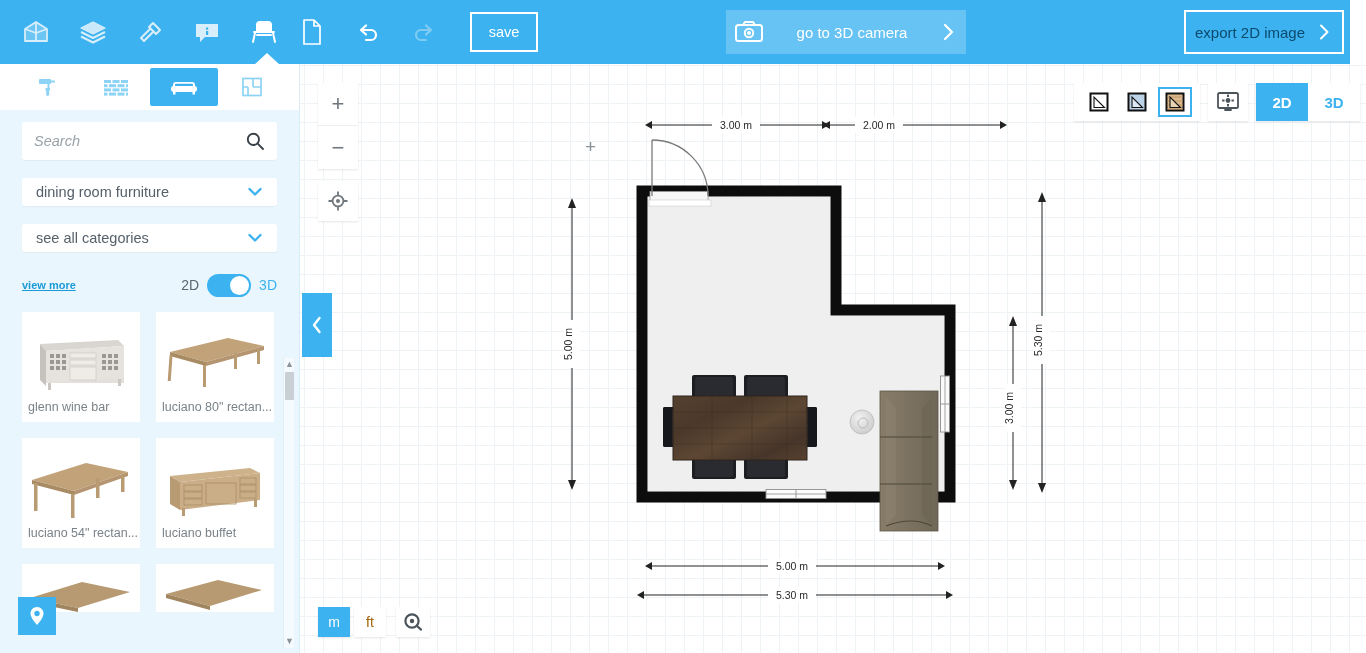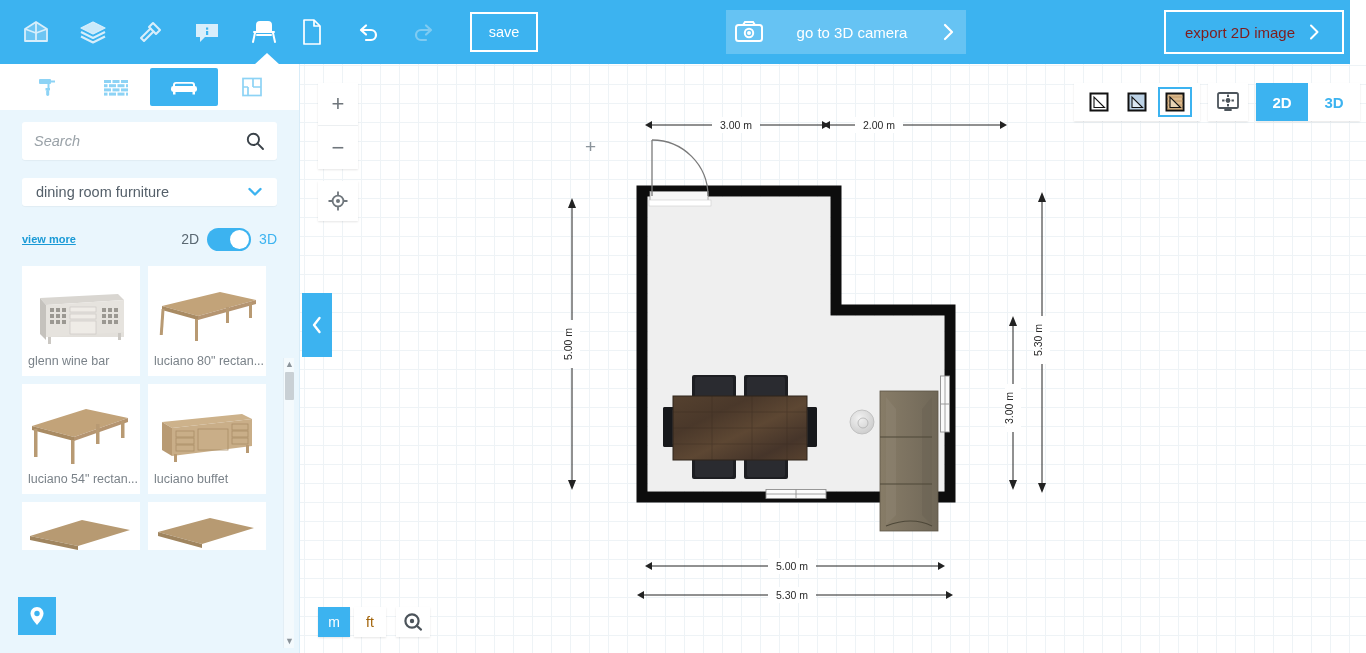--- a/index.html
+++ b/index.html
@@ -102,21 +102,21 @@
   }
   .toggle .knob {
     position: absolute; right: 2px; top: 2px;
     width: 19px; height: 19px; border-radius: 50%;
     background: #ffffff;
   }
 
   .thumb-grid {
     margin-top: 14px;
     display: flex; flex-wrap: wrap;
-    gap: 8px;
+    gap: 16px;
     width: 256px;
   }
   .thumb {
     width: 118px; height: 110px;
     background: #ffffff;
     position: relative;
     cursor: pointer;
     overflow: hidden;
   }
   .thumb .art { position: absolute; left:0; top: 8px; width: 118px; height: 74px; }
@@ -185,25 +185,25 @@
     position: absolute; left: 442px; top: 10px;
     width: 240px; height: 44px;
     background: rgba(255,255,255,0.22);
     display: flex; align-items: center;
     padding: 0 8px;
     cursor: pointer;
   }
   .cam-btn .lbl { flex: 1; text-align: center; color: #ffffff; font-size: 15px; }
   .export-btn {
     position: absolute; right: 6px; top: 10px;
-    width: 180px; height: 44px;
+    width: 160px; height: 44px;
     border: 2px solid #ffffff;
     display: flex; align-items: center; justify-content: center;
     gap: 12px;
-    color: #7f1d1d; font-size: 15px;
+    color: #0c4a6e; font-size: 15px;
     cursor: pointer;
   }
 
   
   .canvas {
     position: absolute; left: 300px; top: 64px;
     width: 1066px; height: 589px;
     background-color: #ffffff;
     background-image:
       linear-gradient(to right, #eef3f6 1px, transparent 1px),
@@ -415,20 +415,26 @@
           </svg>
       </div>
 
       <div class="dropdown">
         <span class="lbl">dining room furniture</span>
         <svg width="20" height="20" viewBox="0 0 20 20">
             <path d="M4.5 7 L10 12.5 L15.5 7" fill="none" stroke="#3cb3f0" stroke-width="2.4" stroke-linecap="round" stroke-linejoin="round"></path>
           </svg>
       </div>
 
+      <div class="dropdown">
+        <span class="lbl">see all categories</span>
+        <svg width="20" height="20" viewBox="0 0 20 20">
+            <path d="M4.5 7 L10 12.5 L15.5 7" fill="none" stroke="#3cb3f0" stroke-width="2.4" stroke-linecap="round" stroke-linejoin="round"></path>
+          </svg>
+      </div>
 
       <div class="viewmore-row">
         <span class="viewmore-link">view more</span>
         <div class="toggle-wrap">
           <span class="toggle-lbl">2D</span>
           <div class="toggle">
               <div class="knob"></div>
             </div>
           <span class="toggle-lbl on">3D</span>
         </div>

